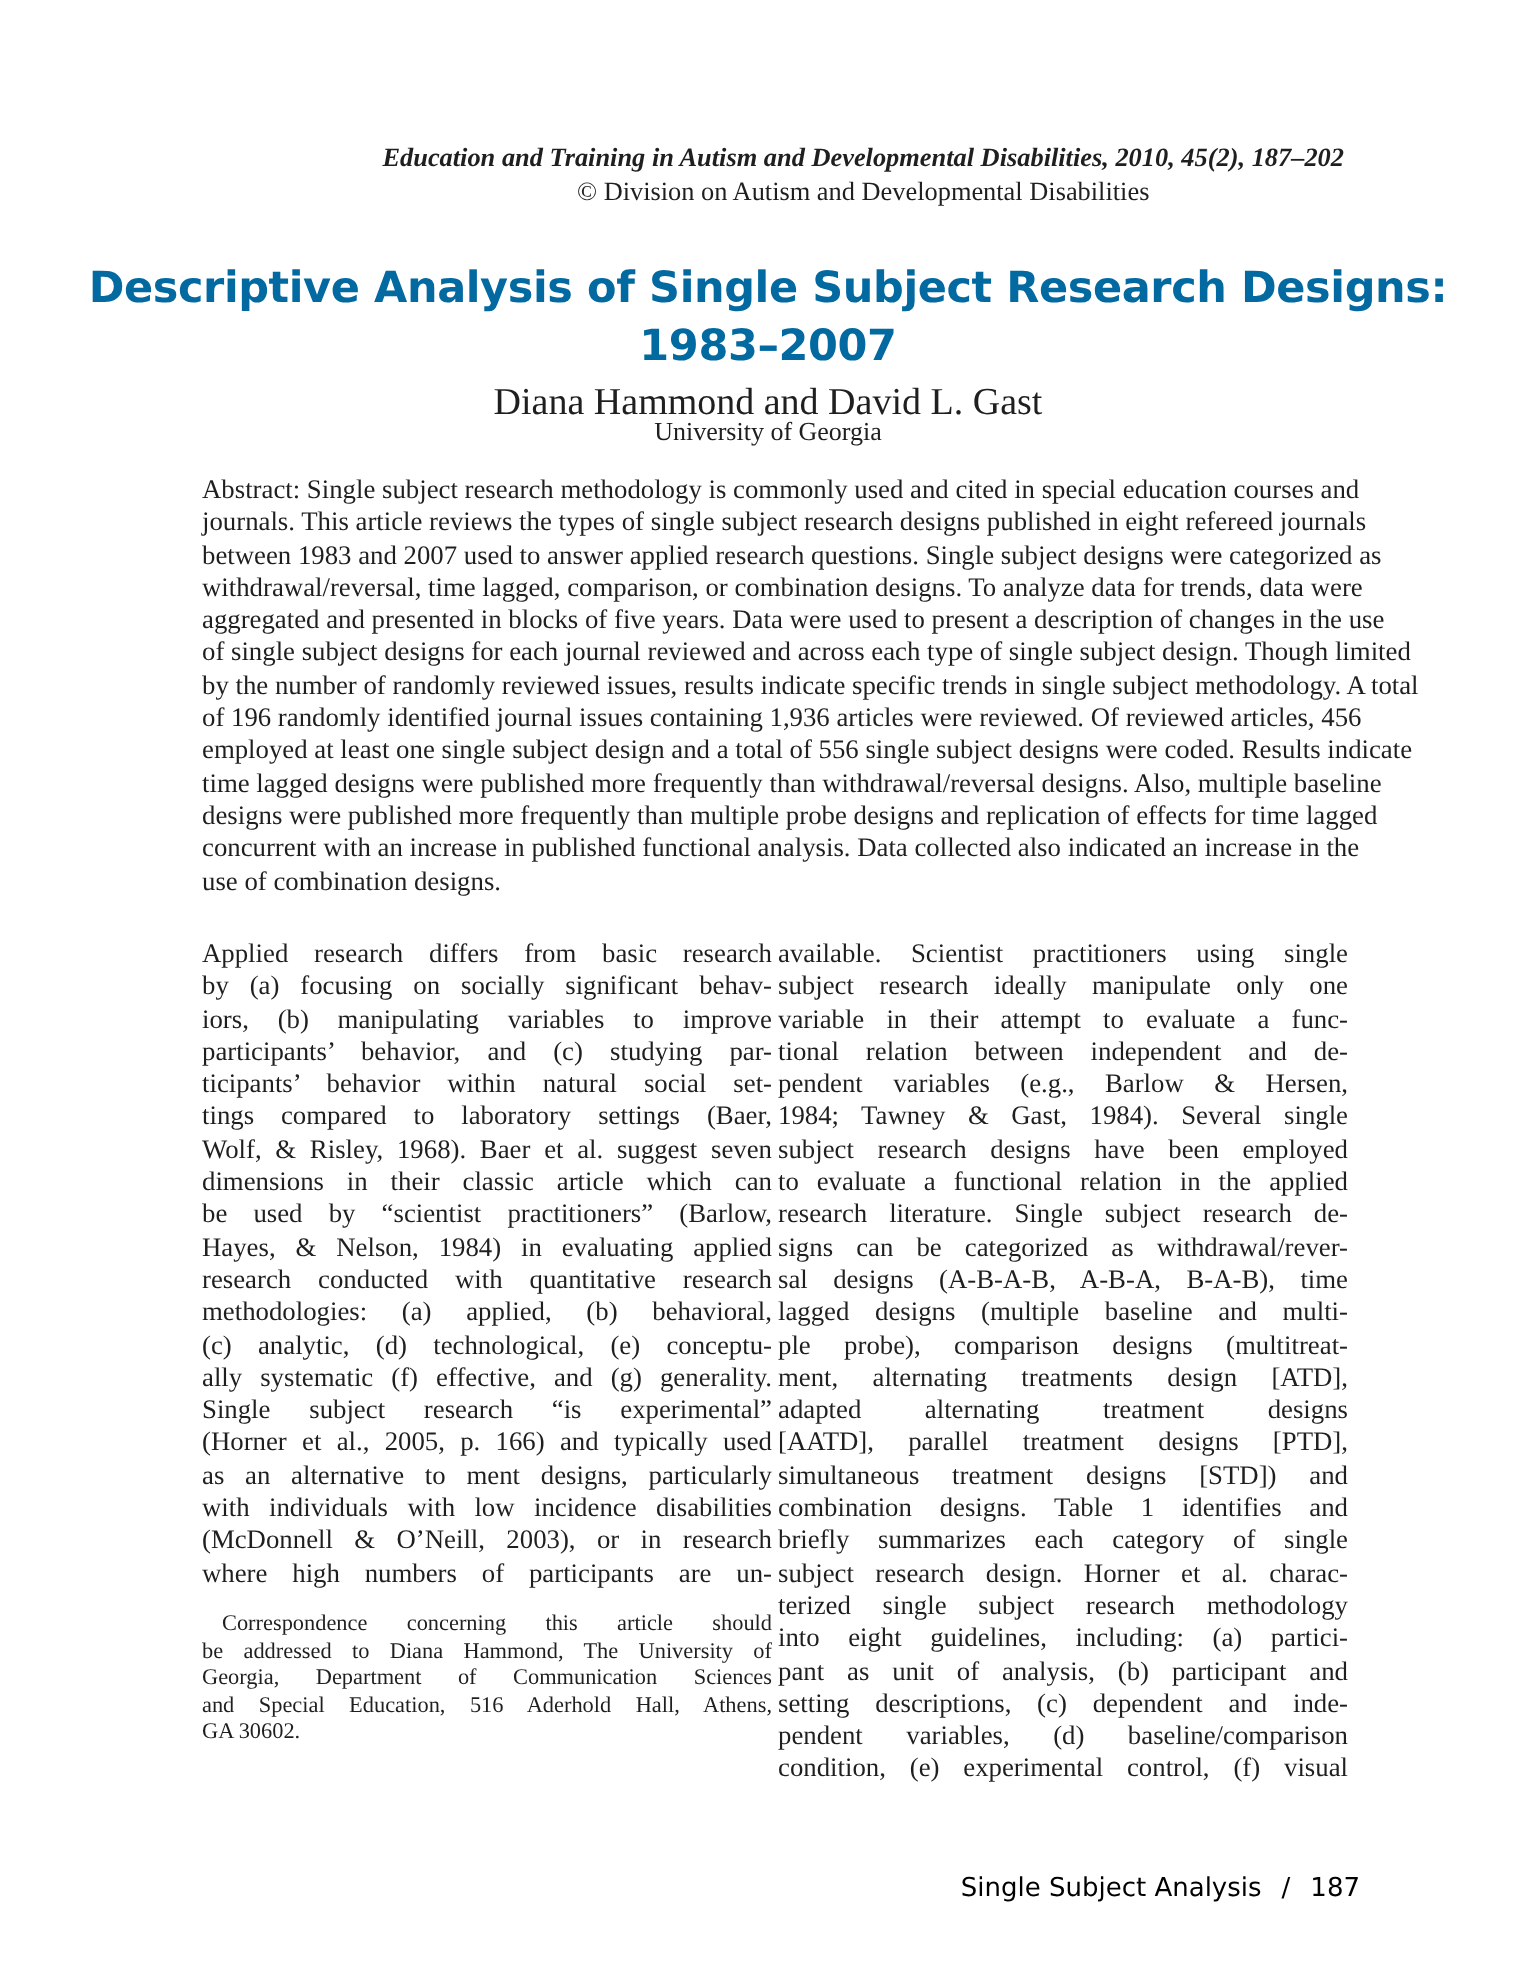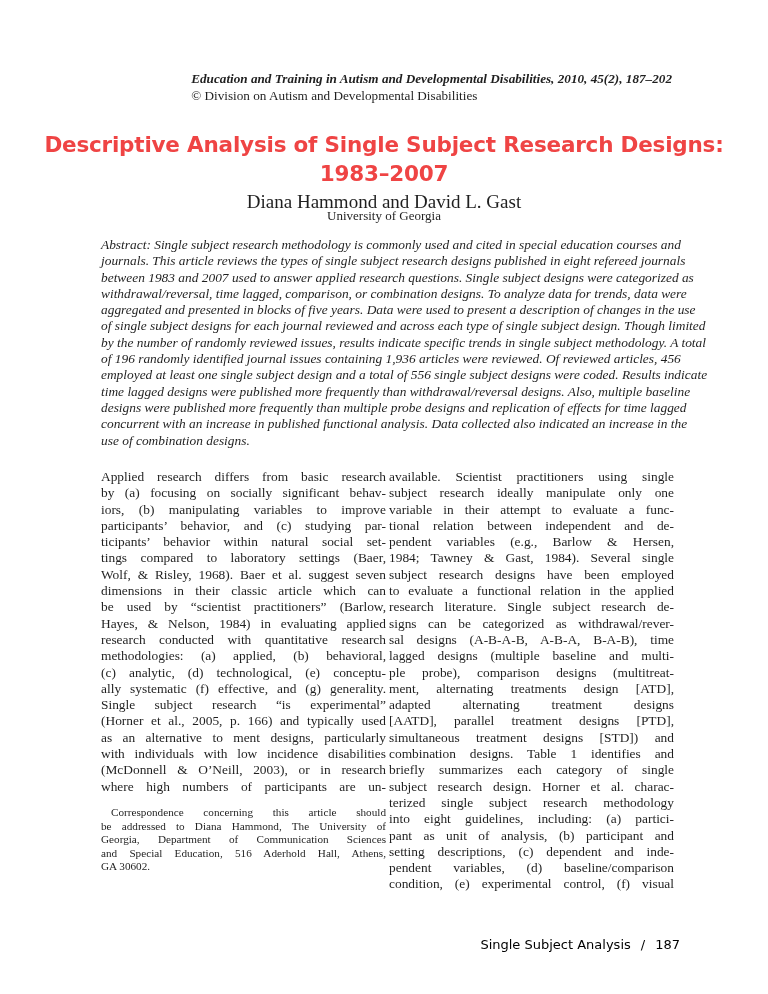--- a/index.html
+++ b/index.html
@@ -2,41 +2,41 @@
 <html><head>
   <meta charset="utf-8">
   <style>
     html, body { margin: 0; padding: 0; background: #ffffff; }
     body {
       width: 768px; height: 994px; position: relative; overflow: hidden;
       font-family: "Liberation Serif", "DejaVu Serif", serif;
       color: #1f1f1f;
     }
     .journal-header {
-      position: absolute; right: 96px; top: 70px; text-align: left;
+      position: absolute; right: 96px; top: 70px; text-align: center;
       font-size: 13.2px; line-height: 17px;
     }
     .journal-header .citation { font-style: italic; font-weight: bold; }
     .title {
       position: absolute; left: 0; width: 768px; top: 130px; text-align: center;
       font-family: "DejaVu Sans", "Liberation Sans", sans-serif;
-      font-weight: bold; font-size: 21.5px; line-height: 29px; color: #ef4444;
+      font-weight: bold; font-size: 21.5px; line-height: 29px; color: #0369a1;
       letter-spacing: -0.2px;
     }
     .authors {
       position: absolute; left: 0; width: 768px; top: 193px; text-align: center;
       font-size: 19px; line-height: 17px;
     }
     .affil {
       position: absolute; left: 0; width: 768px; top: 209px; text-align: center;
       font-size: 13px; line-height: 14px;
     }
     .abstract {
       position: absolute; left: 101px; width: 574px; top: 237px;
-      font-style: italic; font-size: 13.4px; line-height: 16.3px;
+      font-size: 13.4px; line-height: 16.3px;
     }
     .abstract .line, .col .line {
       display: block; text-align: justify; text-align-last: justify; white-space: nowrap;
       height: 16.3px; overflow: visible;
     }
     .abstract .line.last, .col .line.last { text-align-last: left; }
     .col {
       position: absolute; top: 469px; width: 285px;
       font-size: 13.4px; line-height: 16.3px;
     }

